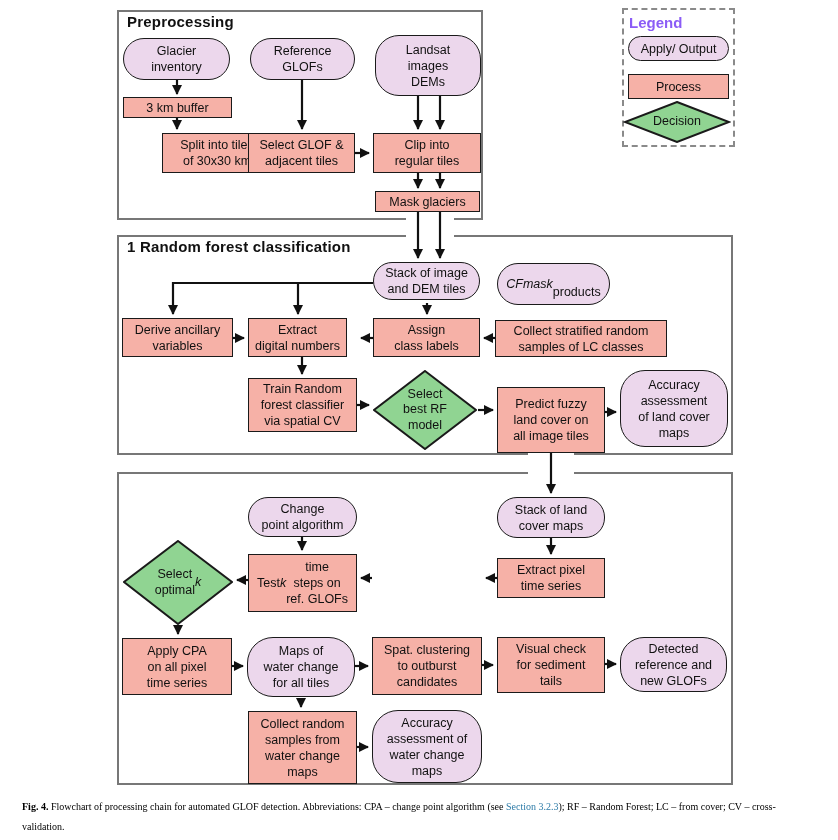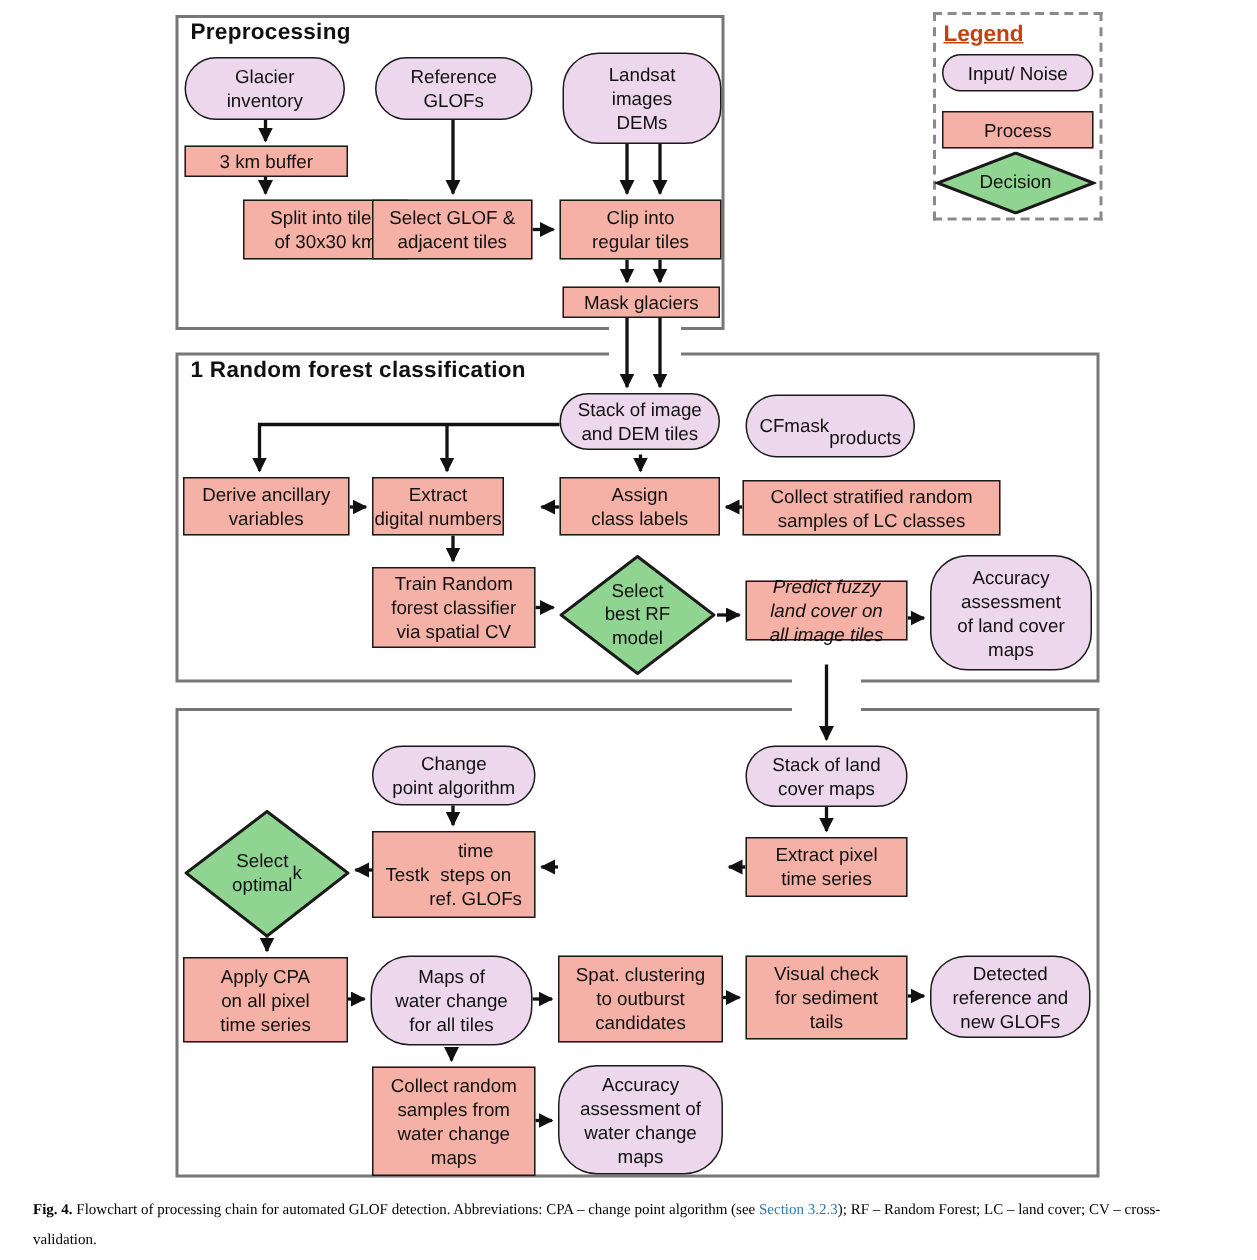--- a/index.html
+++ b/index.html
@@ -4,52 +4,52 @@
 <style>
   :root{
     --io:#ecd7ec; --proc:#f6b1a7; --dec:#90d492; --ink:#111111; --section:#777777; --link:#2e7ca8;
   }
   html,body{margin:0;padding:0;background:#ffffff;}
   #canvas{position:relative;width:838px;height:840px;background:#ffffff;overflow:hidden;
           font-family:"Liberation Sans",sans-serif;color:#111;}
   .section{position:absolute;border:2px solid var(--section);box-sizing:border-box;background:transparent;}
   .legend-box{position:absolute;border:2px dashed #8a8a8a;box-sizing:border-box;}
   .sec-title{position:absolute;font-weight:bold;font-size:15px;letter-spacing:.2px;color:#111;}
-  .legend-title{position:absolute;font-weight:bold;font-size:15px;color:#c2410c;text-decoration:underline;}
+  .legend-title{position:absolute;font-weight:bold;font-size:15px;color:#8b5cf6;}
   .node{position:absolute;box-sizing:border-box;display:flex;align-items:center;justify-content:center;
         text-align:center;white-space:pre-line;font-size:12.5px;line-height:1.28;color:#111;z-index:4;}
   .io{background:var(--io);border:1.8px solid #1a1a1a;}
   .proc{background:var(--proc);border:1.8px solid #1a1a1a;}
   .diamond-wrap{position:absolute;z-index:4;}
   .diamond-wrap svg{position:absolute;left:0;top:0;}
   .diamond-wrap polygon{fill:var(--dec);stroke:#1a1a1a;stroke-width:2;}
   .diamond-label{position:absolute;inset:0;display:flex;align-items:center;justify-content:center;
                  text-align:center;white-space:pre-line;font-size:12.5px;line-height:1.25;}
-  .i{}
+  .i{font-style:italic;}
   #arrows{position:absolute;left:0;top:0;z-index:3;pointer-events:none;}
   #caption{position:absolute;left:22px;top:797px;width:808px;font-family:"Liberation Serif",serif;
            font-size:10px;line-height:20px;color:#000;}
   #caption .nowrap{white-space:nowrap;}
   #caption a{color:var(--link);text-decoration:none;}
 </style>
 </head>
 <body>
 
 <div id="canvas">
 
   <div class="section" style="left:117px;top:10px;width:366px;height:210px;"></div>
   <div class="section" style="left:117px;top:235px;width:616px;height:220px;"></div>
   <div class="section" style="left:117px;top:472px;width:616px;height:313px;"></div>
   <div class="legend-box" style="left:622px;top:8px;width:113px;height:139px;"></div>
 
   <div class="sec-title" style="left:127px;top:13px;">Preprocessing</div>
   <div class="sec-title" style="left:127px;top:238px;">1 Random forest classification</div>
 
   <div class="legend-title" style="left:629px;top:14px;">Legend</div>
-  <div class="node io" style="left:628px;top:36px;width:101px;height:25px;border-radius:13px;">Input/ Noise</div>
+  <div class="node io" style="left:628px;top:36px;width:101px;height:25px;border-radius:13px;">Apply/ Output</div>
   <div class="node proc" style="left:628px;top:74px;width:101px;height:25px;">Process</div>
   <div class="diamond-wrap" style="left:623px;top:101px;width:108px;height:42px;">
     <svg width="108" height="42">
         <polygon points="54,1 106,21 54,41 2,21"></polygon>
       </svg>
     <div class="diamond-label">Decision</div>
   </div>
 
   <svg id="arrows" width="838" height="840">
     <defs>
@@ -118,38 +118,38 @@
   <div class="node proc" style="left:373px;top:133px;width:108px;height:40px;">Clip into
 regular tiles</div>
   <div class="node proc" style="left:375px;top:191px;width:105px;height:21px;">Mask glaciers</div>
 
   <div class="node io" style="left:373px;top:262px;width:107px;height:38px;border-radius:20px;">Stack of image
 and DEM tiles</div>
   <div class="node io" style="left:497px;top:263px;width:113px;height:42px;border-radius:21px;"><span class="i">CFmask</span><span>
 products</span></div>
   <div class="node proc" style="left:122px;top:318px;width:111px;height:39px;">Derive ancillary
 variables</div>
-  <div class="node proc" style="left:248px;top:318px;width:88px;height:39px;">Extract
+  <div class="node proc" style="left:248px;top:318px;width:99px;height:39px;">Extract
 digital numbers</div>
   <div class="node proc" style="left:373px;top:318px;width:107px;height:39px;">Assign
 class labels</div>
   <div class="node proc" style="left:495px;top:320px;width:172px;height:37px;">Collect stratified random
 samples of LC classes</div>
   <div class="node proc" style="left:248px;top:378px;width:109px;height:54px;">Train Random
 forest classifier
 via spatial CV</div>
   <div class="diamond-wrap" style="left:373px;top:370px;width:104px;height:80px;">
     <svg width="104" height="80">
         <polygon points="52,1 103,40 52,79 1,40"></polygon>
       </svg>
     <div class="diamond-label">Select
 best RF
 model</div>
   </div>
-  <div class="node proc" style="left:497px;top:387px;width:108px;height:40px;font-style:italic;">Predict fuzzy
+  <div class="node proc" style="left:497px;top:387px;width:108px;height:66px;">Predict fuzzy
 land cover on
 all image tiles</div>
   <div class="node io" style="left:620px;top:370px;width:108px;height:77px;border-radius:25px;">Accuracy
 assessment
 of land cover
 maps</div>
 
   <div class="node io" style="left:248px;top:497px;width:109px;height:40px;border-radius:20px;">Change
 point algorithm</div>
   <div class="node io" style="left:497px;top:497px;width:108px;height:41px;border-radius:20px;">Stack of land
@@ -185,17 +185,17 @@
   <div class="node proc" style="left:248px;top:711px;width:109px;height:73px;">Collect random
 samples from
 water change
 maps</div>
   <div class="node io" style="left:372px;top:710px;width:110px;height:73px;border-radius:26px;">Accuracy
 assessment of
 water change
 maps</div>
 
   <div id="caption">
-    <span class="nowrap"><b>Fig. 4.</b><span> Flowchart of processing chain for automated GLOF detection. Abbreviations: CPA – change point algorithm (see </span><a href="#">Section 3.2.3</a><span>); RF – Random Forest; LC – land cover; CV – cross-</span></span><br>
+    <span class="nowrap"><b>Fig. 4.</b><span> Flowchart of processing chain for automated GLOF detection. Abbreviations: CPA – change point algorithm (see </span><a href="#">Section 3.2.3</a><span>); RF – Random Forest; LC – from cover; CV – cross-</span></span><br>
     <span>validation.</span>
   </div>
 
 </div>
 
 </body></html>

